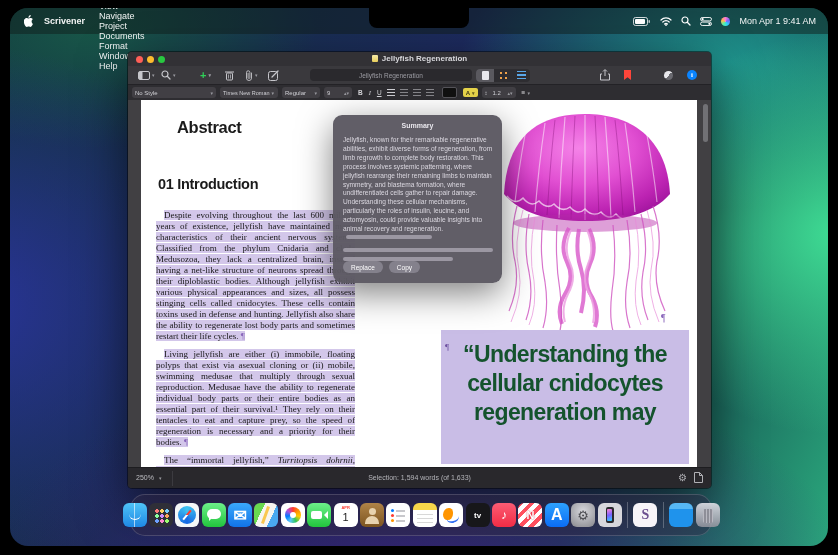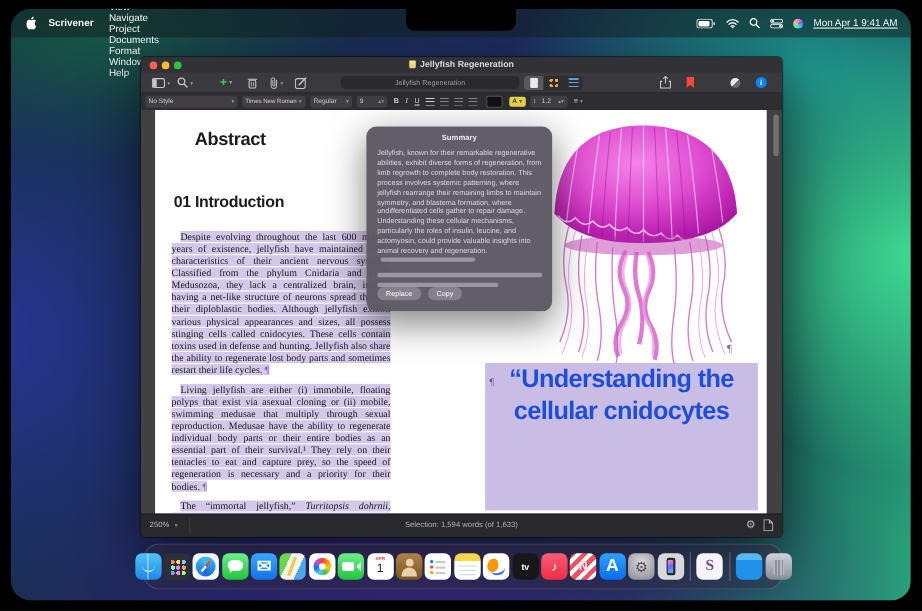--- a/index.html
+++ b/index.html
@@ -17,21 +17,21 @@
       linear-gradient(115deg,#12333e 0%,#1d2a5e 45%,#14494e 75%,#2aa87c 100%);}
 
   
   .menubar{position:absolute;left:0;top:0;width:100%;height:26px;background:rgba(16,30,27,.5);
     display:flex;align-items:center;color:rgba(255,255,255,.95);font-size:9px;}
   .menubar .apple{margin:0 10px 0 14px;display:flex;}
   .menu-item{margin-right:14px;cursor:default;}
   .menu-item.appname{font-weight:bold;}
   .notch{position:absolute;left:50%;top:0;transform:translateX(-50%);width:100px;height:20px;background:#000;border-radius:0 0 8px 8px;}
   .mb-right{position:absolute;right:12px;top:0;height:26px;display:flex;align-items:center;gap:9px;}
-  .mb-right .clock{font-size:9px;text-decoration:underline;}
+  .mb-right .clock{font-size:9px;}
   .siri-orb{width:9px;height:9px;border-radius:50%;background:conic-gradient(#ff7bd5,#7b61ff,#2ad1ff,#57f2a8,#ffb84d,#ff7bd5);}
 
   
   .window{position:absolute;left:118px;top:44px;width:583px;height:436px;border-radius:4px;overflow:hidden;
     background:#343337;box-shadow:0 18px 50px rgba(0,0,0,.55), 0 0 0 1px rgba(0,0,0,.45);}
   .titlebar{position:absolute;left:0;top:0;width:100%;height:14px;background:#323135;}
   .tl{position:absolute;top:4px;width:7px;height:7px;border-radius:50%;}
   .tl.r{left:8px;background:#ff5f57;} .tl.y{left:19px;background:#febc2e;} .tl.g{left:30px;background:#28c840;}
   .win-title{position:absolute;left:0;top:2px;width:100%;text-align:center;font-size:8px;color:#d8d8dc;font-weight:bold;}
   .doc-badge{display:inline-block;width:6px;height:7px;background:linear-gradient(#f4e9a8,#e8ce5a);border-radius:1px;margin-right:4px;vertical-align:-1px;}
@@ -76,22 +76,22 @@
   .bodycopy{position:absolute;left:15px;top:110px;width:199px;font-family:"Liberation Serif",serif;
     font-size:9px;line-height:11px;color:#181818;text-align:justify;}
   .bodycopy p{margin:0 0 7px 0;text-indent:8px;}
   .bodycopy .hl{background:var(--selection_lavender,#d3c7ea);}
   .it{font-style:italic;}
   .pilcrow{color:#8a67bb;background:none;}
   .pil-abs{position:absolute;font-family:"Liberation Serif",serif;color:#8a67bb;font-size:10px;}
 
   .quote-block{position:absolute;left:300px;top:230px;width:248px;height:134px;background:var(--quote_bg,#c9bde6);}
   .quote-pil{position:absolute;left:4px;top:12px;font-size:9px;color:#6d4fa0;font-family:"Liberation Serif",serif;}
-  .quote-lines{position:absolute;left:0;top:0;width:100%;text-align:center;font-size:23px;line-height:29px;
-    font-weight:bold;color:#1d4ed8;letter-spacing:-.6px;}
+  .quote-lines{position:absolute;left:0;top:10px;width:100%;text-align:center;font-size:23px;line-height:29px;
+    font-weight:bold;color:#14532d;letter-spacing:-.6px;}
 
   
   .popup{position:absolute;left:205px;top:63px;width:169px;height:168px;border-radius:9px;
     background:rgba(92,89,98,.97);box-shadow:0 10px 34px rgba(0,0,0,.5),0 0 0 1px rgba(255,255,255,.07);}
   .popup-title{position:absolute;top:7px;width:100%;text-align:center;font-size:7px;font-weight:bold;color:#e8e6ec;}
   .popup-body{position:absolute;left:10px;top:21px;width:150px;font-size:6.6px;line-height:8.9px;color:#dbd8e0;}
   .shim{display:inline-block;height:4px;border-radius:2px;background:#9b97a2;vertical-align:1px;}
   .shim1{width:86px;margin-left:3px;}
   .shim-row{height:4px;border-radius:2px;background:#9b97a2;margin-top:5px;}
   .shim-row.short{width:73%;}
@@ -419,20 +419,21 @@
             </g>
           </svg>
 
           <span class="pil-abs" style="left:520px;top:212px">¶</span>
 
           <div class="quote-block">
             <span class="quote-pil">¶</span>
             <div class="quote-lines">
               <div>“Understanding the</div>
               <div>cellular cnidocytes</div>
+              <div>regeneration may</div>
             </div>
           </div>
         </div>
         <div class="scroll-thumb"></div>
       </div>
 
       <div class="popup">
         <div class="popup-title">Summary</div>
         <div class="popup-body">
           <span>Jellyfish, known for their remarkable regenerative abilities, exhibit diverse forms of regeneration, from limb regrowth to complete body restoration. This process involves systemic patterning, where jellyfish rearrange their remaining limbs to maintain symmetry, and blastema formation, where undifferentiated cells gather to repair damage. Understanding these cellular mechanisms, particularly the roles of insulin, leucine, and actomyosin, could provide valuable insights into animal recovery and regeneration.</span><span class="shim shim1"></span>

